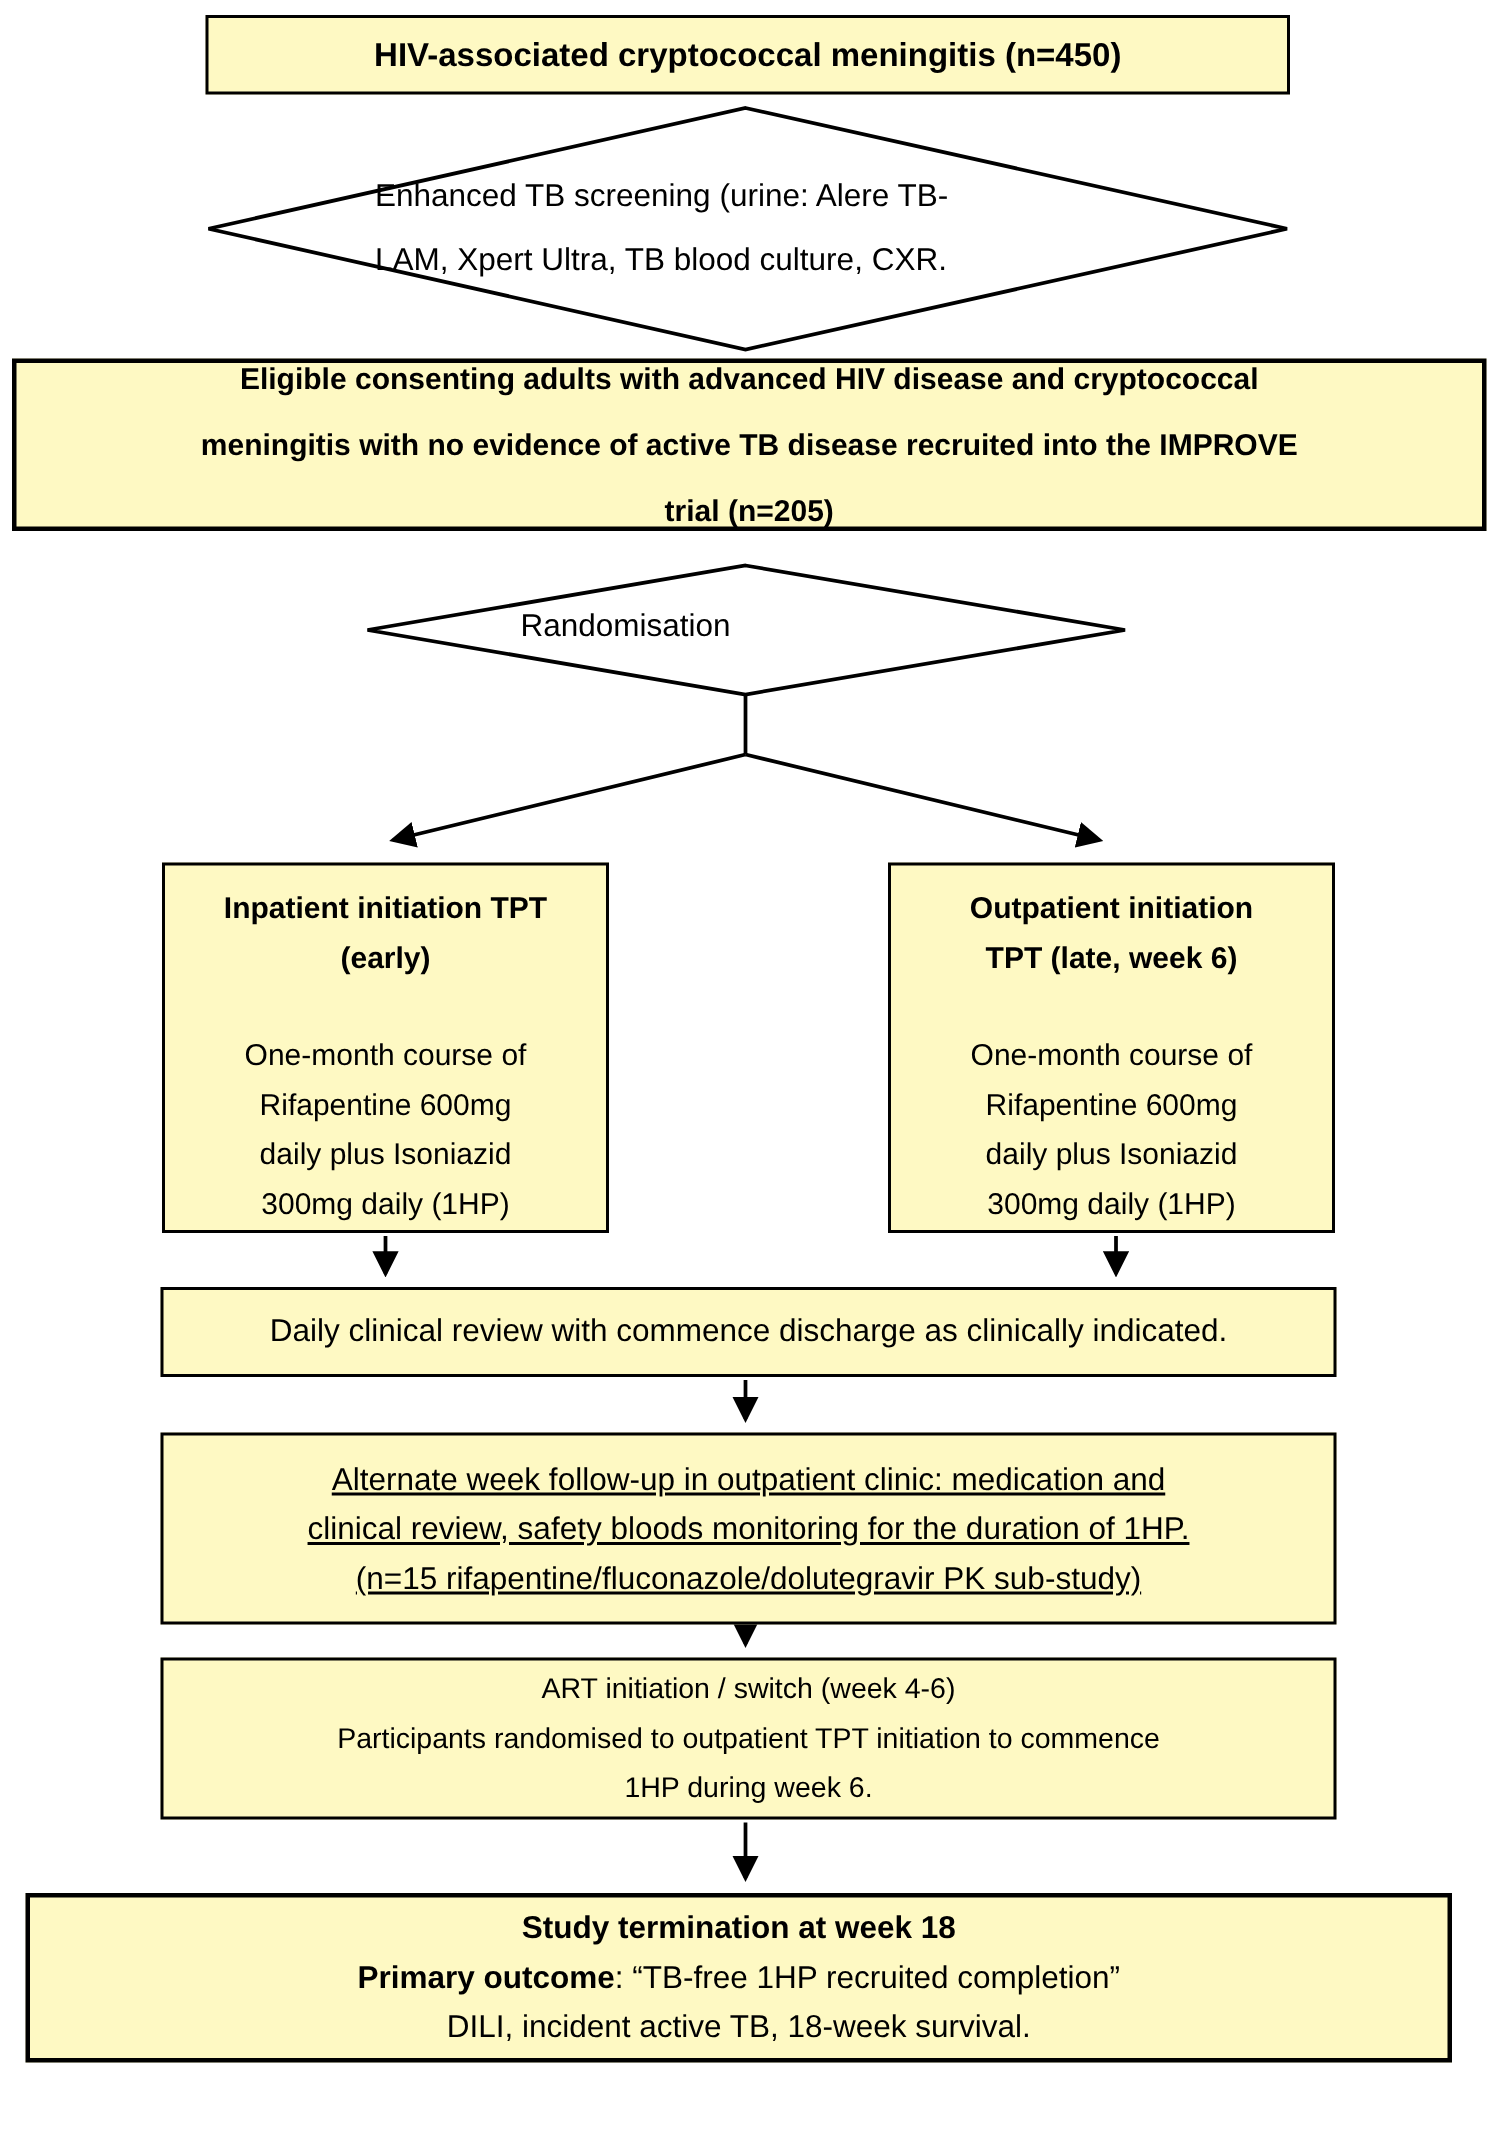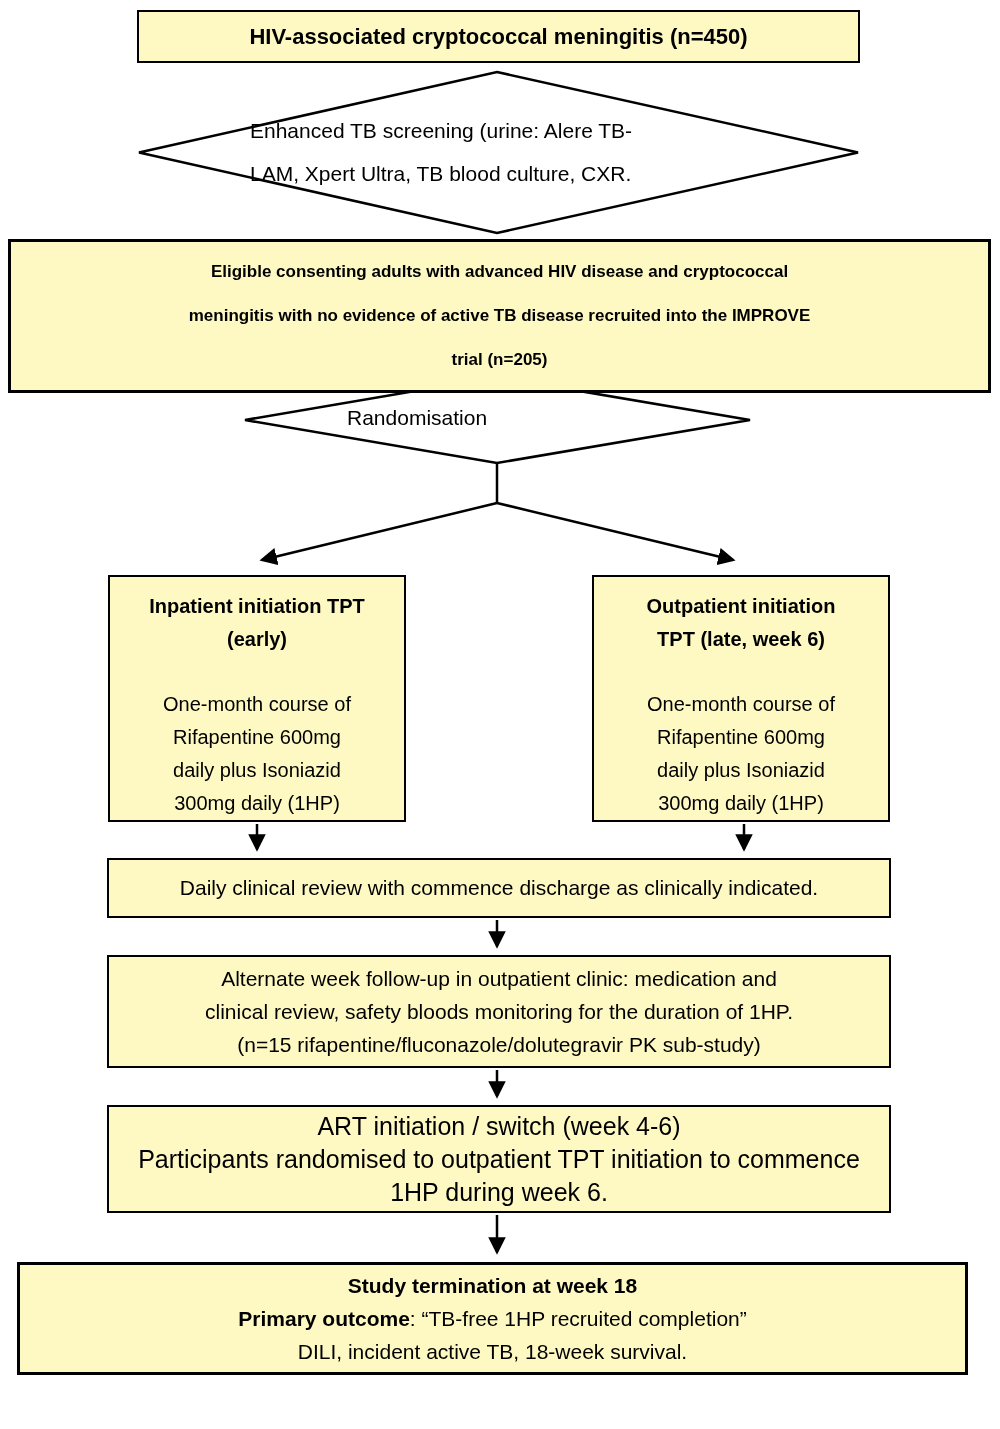--- a/index.html
+++ b/index.html
@@ -37,48 +37,48 @@
   .diamond-text {
     position: absolute;
     text-align: left;
     font-size: 21px;
   }
   .screening-text {
     left: 250px; top: 109px; width: 494px;
     line-height: 43px;
   }
   .eligibility {
-    left: 8px; top: 239px; width: 983px; height: 154px;
+    left: 8px; top: 239px; width: 983px; height: 115px;
     border-width: 3px;
-    font-size: 17px; font-weight: bold; line-height: 44px;
+    font-size: 20px; font-weight: bold; line-height: 44px;
   }
   .randomisation-text {
     left: 347px; top: 406px; width: 300px;
   }
   .arm {
     top: 575px; width: 298px; height: 247px;
     font-size: 20px; line-height: 33px;
     justify-content: flex-start;
     padding-top: 13px;
   }
   .arm-inpatient { left: 108px; justify-content: flex-end; }
   .arm-outpatient { left: 592px; }
   .arm-title { font-weight: bold; }
   .arm-body { margin-top: 32px; }
   .review {
     left: 107px; top: 858px; width: 784px; height: 60px;
     font-size: 21px;
   }
   .followup {
-    left: 107px; top: 955px; width: 784px; height: 113px;
-    font-size: 21px; line-height: 33px;
+    left: 107px; top: 955px; width: 784px; height: 128px;
+    font-size: 21px; line-height: 33px; text-decoration: underline;
   }
   .art {
     left: 107px; top: 1105px; width: 784px; height: 108px;
-    font-size: 25px; line-height: 33px;
+    font-size: 19px; line-height: 33px;
   }
   .termination {
     left: 17px; top: 1262px; width: 951px; height: 113px;
     border-width: 3px;
     font-size: 21px; line-height: 33px;
   }
 </style>
 </head>
 <body>
 

